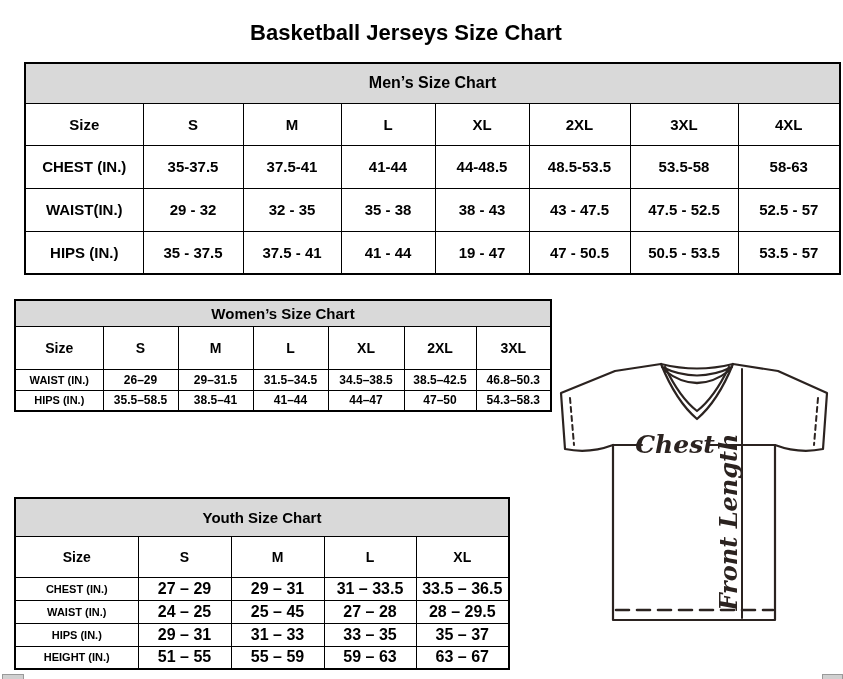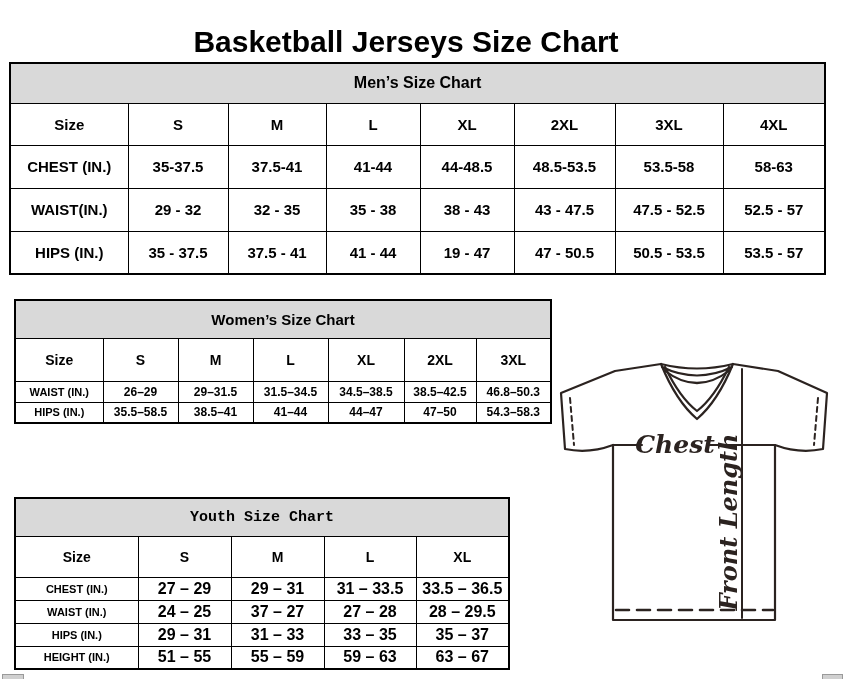--- a/index.html
+++ b/index.html
@@ -1,43 +1,43 @@
 <!DOCTYPE html>
 <html><head>
 <meta charset="utf-8">
 <style>
   html,body{margin:0;padding:0;background:#fff;}
   #page{position:relative;width:843px;height:679px;background:#fff;overflow:hidden;
         font-family:"Liberation Sans",sans-serif;color:#000;}
   #main-title{position:absolute;top:5px;left:0;width:812px;text-align:center;
-        font-size:30px;font-weight:bold;letter-spacing:0px;}
+        font-size:22px;font-weight:bold;letter-spacing:0px;}
   table.size-table{position:absolute;border-collapse:collapse;table-layout:fixed;
         background:#fff;border:2px solid #000;}
   table.size-table td{border:1.5px solid #000;text-align:center;vertical-align:middle;
         font-weight:bold;overflow:hidden;white-space:nowrap;}
   td.band{background:#d9d9d9;font-size:16px;}
   
-  #men-table{left:9px;top:62px;width:815px;}
+  #men-table{left:24px;top:62px;width:815px;}
   #men-table .band-row{height:40px;}
   #men-table .head-row{height:42px;}
   #men-table .head-row td{font-size:15px;}
   #men-table .data-row{height:43px;}
   #men-table .data-row td{font-size:15px;}
   
   #women-table{left:14px;top:299px;width:536px;}
-  #women-table .band-row{height:38px;}
+  #women-table .band-row{height:26px;}
   #women-table .band-row td{font-size:15px;}
   #women-table .head-row{height:43px;}
   #women-table .head-row td{font-size:14px;}
   #women-table .data-row{height:21px;}
   #women-table .data-row td{font-size:12px;}
   #women-table .data-row td.row-label{font-size:11px;}
   
   #youth-table{left:14px;top:497px;width:494px;}
-  #youth-table .band-row{height:38px;font-family:Liberation Mono, monospace;}
+  #youth-table .band-row{height:38px;}
   #youth-table .band-row td{font-size:15px;}
   #youth-table .head-row{height:41px;}
   #youth-table .head-row td{font-size:14px;}
   #youth-table .data-row{height:23px;}
   #youth-table .data-row td{font-size:16px;}
   #youth-table .data-row td.row-label{font-size:11px;}
   
   #jersey{position:absolute;left:556px;top:356px;width:282px;height:272px;}
   .measure-text{font-family:"DejaVu Serif",serif;font-style:italic;font-weight:bold;fill:#2b2320;}
   
@@ -176,21 +176,21 @@
         <tr class="data-row">
           <td class="row-label">CHEST (IN.)</td>
           <td>27 – 29</td>
           <td>29 – 31</td>
           <td>31 – 33.5</td>
           <td>33.5 – 36.5</td>
         </tr>
         <tr class="data-row">
           <td class="row-label">WAIST (IN.)</td>
           <td>24 – 25</td>
-          <td>37 – 27</td>
+          <td>25 – 45</td>
           <td>27 – 28</td>
           <td>28 – 29.5</td>
         </tr>
         <tr class="data-row">
           <td class="row-label">HIPS (IN.)</td>
           <td>29 – 31</td>
           <td>31 – 33</td>
           <td>33 – 35</td>
           <td>35 – 37</td>
         </tr>

